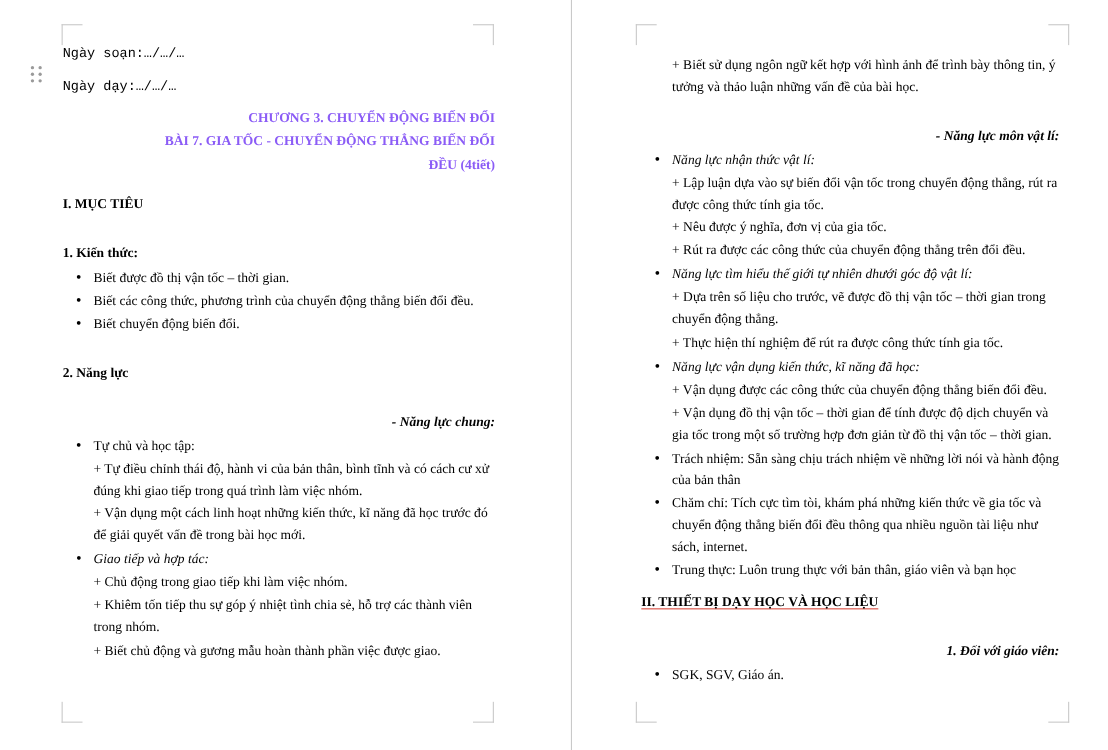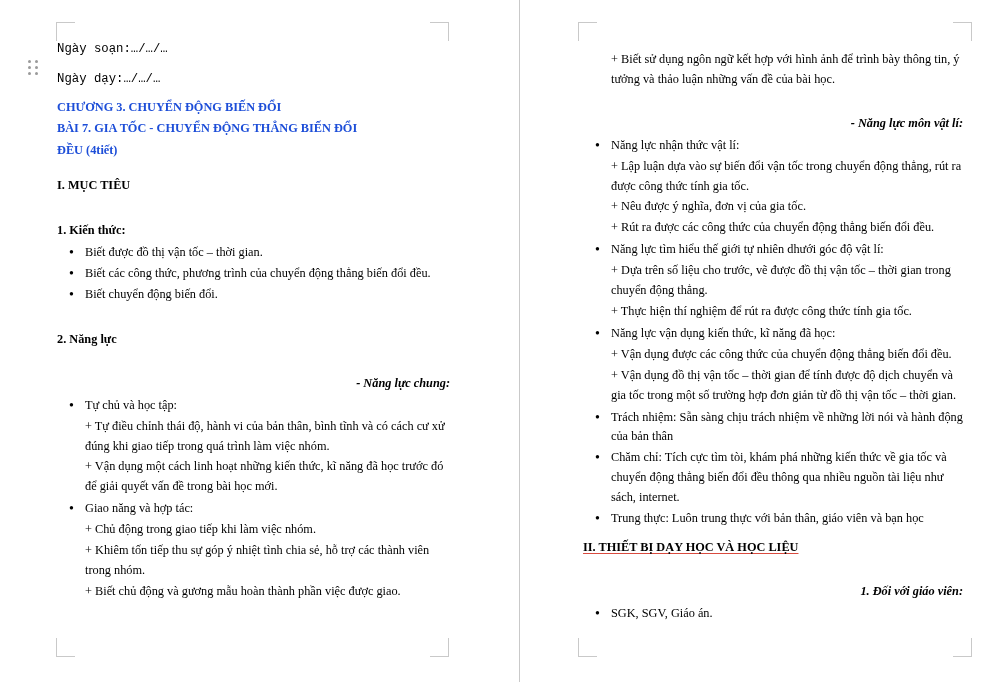--- a/index.html
+++ b/index.html
@@ -68,25 +68,25 @@
     position: absolute;
     top: 40px;
     font-size: 12.3px;
     line-height: 1.62;
   }
   .col-left  { left: 57px;  width: 393px; }
   .col-right { left: 583px; width: 380px; }
 
   p { margin: 0; }
   .line { margin: 0 0 1px 0; font-family: Liberation Mono, monospace; }
-  .ital { }
+  .ital { font-style: italic; }
   .heading-blue {
-    color: #1d4ed8;
+    color: #8b5cf6;
     font-weight: bold;
-    text-align: left;
+    text-align: right;
     line-height: 1.75;
   }
   .sec-head { font-weight: bold; margin-top: 9px; }
   .sub-head { font-weight: bold; margin-top: 25px; }
   .ital-head { font-style: italic; font-weight: bold; margin-top: 24px; text-align: right; }
   .underline-red {
     text-decoration: underline;
     text-decoration-color: #d94b3f;
     text-decoration-thickness: 1.4px;
     text-underline-offset: 2px;
@@ -167,40 +167,40 @@
     <p class="sub-head">2. Năng lực</p>
     <p class="ital-head">- Năng lực chung:</p>
 
     <ul class="bullets">
       <li>Tự chủ và học tập:</li>
     </ul>
     <p class="plus-block">+ Tự điều chỉnh thái độ, hành vi của bản thân, bình tĩnh và có cách cư xử đúng khi giao tiếp trong quá trình làm việc nhóm.</p>
     <p class="plus-block">+ Vận dụng một cách linh hoạt những kiến thức, kĩ năng đã học trước đó để giải quyết vấn đề trong bài học mới.</p>
 
     <ul class="bullets">
-      <li class="ital">Giao năng và hợp tác:</li>
+      <li class="ital">Giao tiếp và hợp tác:</li>
     </ul>
     <p class="plus-block">+ Chủ động trong giao tiếp  khi làm việc nhóm.</p>
     <p class="plus-block">+ Khiêm tốn tiếp thu sự góp ý nhiệt tình chia sẻ, hỗ trợ các thành viên trong nhóm.</p>
     <p class="plus-block">+ Biết chủ động và gương mẫu hoàn thành phần việc được giao.</p>
 
   </div>
 
   <div class="column col-right">
 
     <p class="plus-block" style="margin-top:10px">+ Biết sử dụng ngôn ngữ kết hợp với hình ảnh để trình bày thông tin, ý tưởng và thảo luận những vấn đề của bài học.</p>
 
     <p class="ital-head">- Năng lực môn vật lí:</p>
 
     <ul class="bullets">
       <li class="ital">Năng lực nhận thức vật lí:</li>
     </ul>
     <p class="plus-block">+ Lập luận dựa vào sự biến đổi vận tốc trong chuyển động thẳng, rút ra được công thức tính gia tốc.</p>
     <p class="plus-block">+ Nêu được ý nghĩa, đơn vị của gia tốc.</p>
-    <p class="plus-block">+ Rút ra được các công thức của chuyển động thẳng biến đổi đều.</p>
+    <p class="plus-block">+ Rút ra được các công thức của chuyển động thẳng trên đổi đều.</p>
 
     <ul class="bullets">
       <li class="ital">Năng lực tìm hiểu thế giới tự nhiên dhưới góc độ vật lí:</li>
     </ul>
     <p class="plus-block">+ Dựa trên số liệu cho trước, vẽ được đồ thị vận tốc – thời gian trong chuyển động thẳng.</p>
     <p class="plus-block">+ Thực hiện thí nghiệm để rút ra được công thức tính gia tốc.</p>
 
     <ul class="bullets">
       <li class="ital">Năng lực vận dụng kiến thức, kĩ năng đã học:</li>
     </ul>

